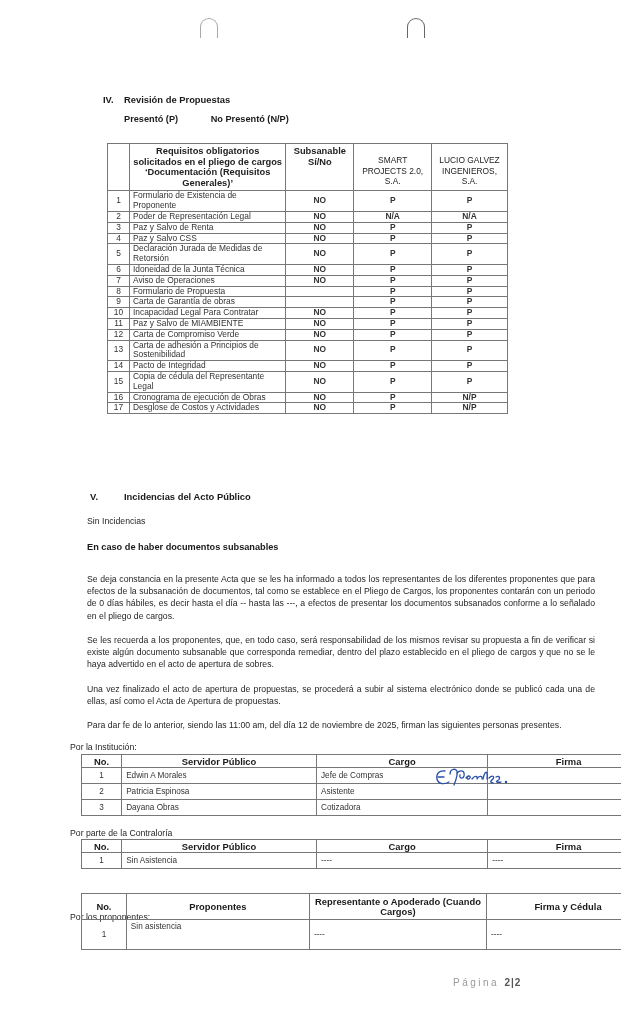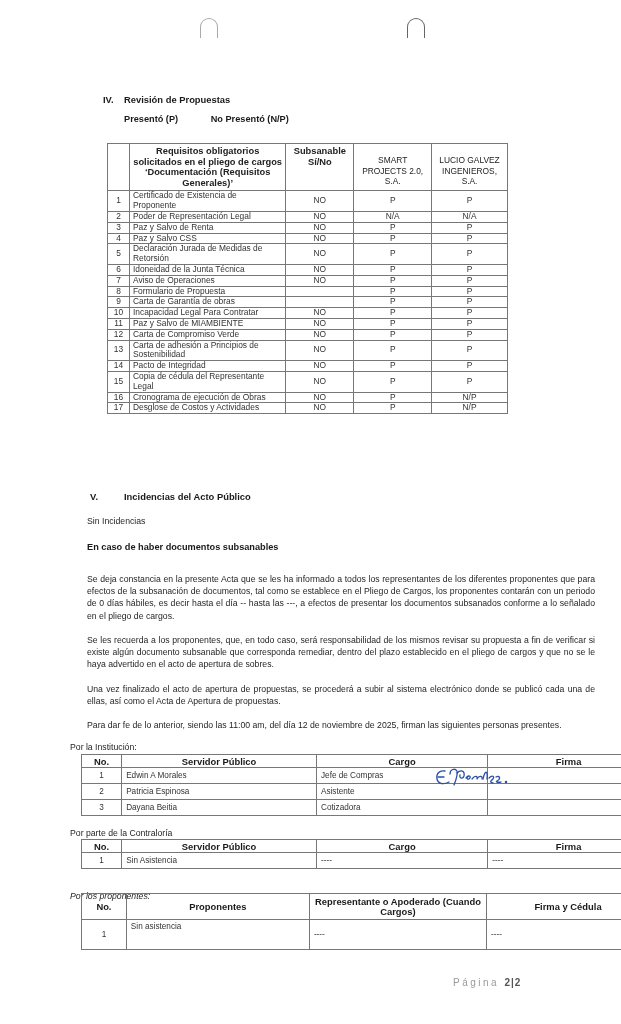--- a/index.html
+++ b/index.html
@@ -56,21 +56,21 @@
     #req-table th {
       font-weight: normal;
       vertical-align: top;
       text-align: center;
       padding: 2px 3px;
       line-height: 10.6px;
     }
     #req-table th.bold { font-weight: bold; font-size: 9.3px; }
     #req-table th.prov { vertical-align: middle; padding-top: 10px; }
     #req-table td { line-height: 9.8px; padding: 0 3px; color: #333; }
-    #req-table td.c { text-align: center; }
+    #req-table td.c { text-align: center; font-weight: bold; }
     #req-table td.num { text-align: center; width: 22px; }
 
     .para {
       position: absolute;
       left: 87px;
       width: 508px;
       font-size: 8.7px;
       line-height: 12.2px;
       text-align: justify;
       color: #262626;
@@ -170,21 +170,21 @@
         <div>‘Documentación (Requisitos Generales)’</div>
       </th>
       <th class="bold">Subsanable Sí/No</th>
       <th class="prov">SMART PROJECTS 2.0, S.A.</th>
       <th class="prov">LUCIO GALVEZ INGENIEROS, S.A.</th>
     </tr>
   </thead>
   <tbody>
     <tr>
         <td class="num">1</td>
-        <td>Certificado de Existencia de Proponente</td>
+        <td>Formulario de Existencia de Proponente</td>
         <td class="c">NO</td>
         <td class="c">P</td>
         <td class="c">P</td>
       </tr>
     <tr>
         <td class="num">2</td>
         <td>Poder de Representación Legal</td>
         <td class="c">NO</td>
         <td class="c">N/A</td>
         <td class="c">N/A</td>
@@ -331,21 +331,21 @@
     <td></td>
   </tr>
   <tr>
     <td class="c">2</td>
     <td>Patricia Espinosa</td>
     <td>Asistente</td>
     <td></td>
   </tr>
   <tr>
     <td class="c">3</td>
-    <td>Dayana Beitia</td>
+    <td>Dayana Obras</td>
     <td>Cotizadora</td>
     <td></td>
   </tr>
 </tbody>
   </table>
 
 <svg class="signature" viewBox="0 0 90 26">
   <g fill="none" stroke="#2a4fa8" stroke-width="1.3" stroke-linecap="round" stroke-linejoin="round">
     <path d="M12 6 C6 5 3 9 4 14 C5 19 11 20 16 17"></path>
     <path d="M5 12 L11 12"></path>
@@ -377,21 +377,21 @@
   </tr>
   <tr>
     <td class="c">1</td>
     <td>Sin Asistencia</td>
     <td>----</td>
     <td>----</td>
   </tr>
 </tbody>
   </table>
 
-<div class="sig-caption" style="top:891px;font-style:italic;">Por los proponentes:</div>
+<div class="sig-caption" style="top:912px;">Por los proponentes:</div>
 <table id="prop-table" class="sig-table" style="top:893px;">
   <colgroup>
       <col style="width:38px">
       <col style="width:155px">
       <col style="width:150px">
       <col style="width:138px">
     </colgroup>
   <tbody>
       <tr>
     <th>No.</th>

